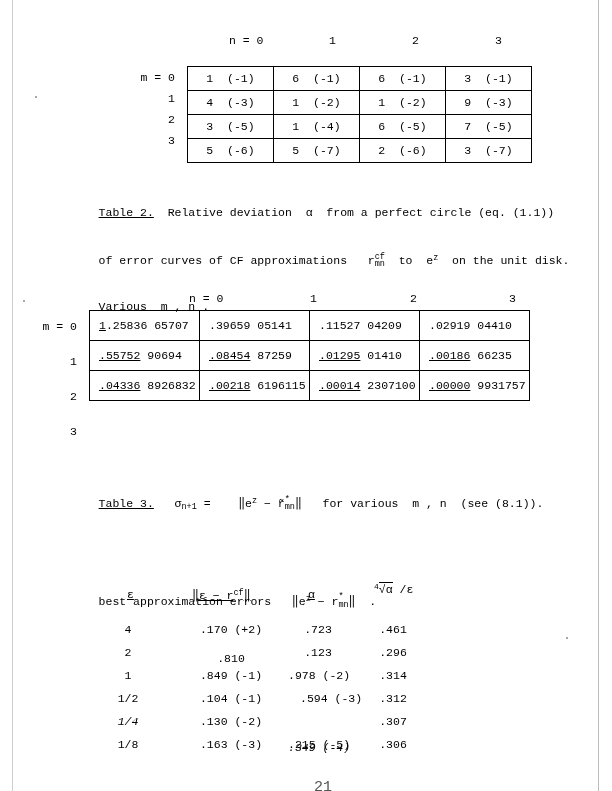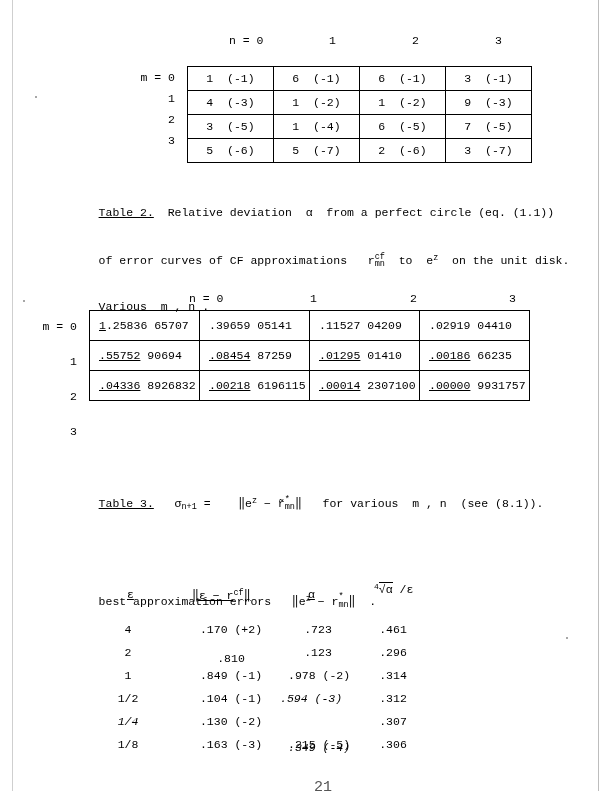--- a/index.html
+++ b/index.html
@@ -237,21 +237,21 @@
     <div class="cell" style="left:288px; top:646px; width:60px;">.123</div>
     <div class="cell" style="left:363px; top:646px; width:60px;">.296</div>
 
     <div class="cell" style="left:110px; top:669px; width:36px;">1</div>
     <div class="cell" style="left:186px; top:669px; width:90px;">.849 (-1)</div>
     <div class="cell" style="left:288px; top:669px; width:60px;">.978 (-2)</div>
     <div class="cell" style="left:363px; top:669px; width:60px;">.314</div>
 
     <div class="cell" style="left:110px; top:692px; width:36px;">1/2</div>
     <div class="cell" style="left:186px; top:692px; width:90px;">.104 (-1)</div>
-    <div class="cell" style="left:280px; top:692px; width:60px;font-style:italic;">.594 (-3)</div>
+    <div class="cell" style="left:300px; top:692px; width:60px;">.594 (-3)</div>
     <div class="cell" style="left:363px; top:692px; width:60px;">.312</div>
 
     <div class="cell" style="left:110px; top:715px; width:36px;font-style:italic;">1/4</div>
     <div class="cell" style="left:186px; top:715px; width:90px;">.130 (-2)</div>
     <div class="cell" style="left:288px; top:741px; width:60px;font-style:italic;">.349 (-4)</div>
     <div class="cell" style="left:363px; top:715px; width:60px;">.307</div>
 
     <div class="cell" style="left:110px; top:738px; width:36px;">1/8</div>
     <div class="cell" style="left:186px; top:738px; width:90px;">.163 (-3)</div>
     <div class="cell" style="left:288px; top:738px; width:60px;">.215 (-5)</div>

